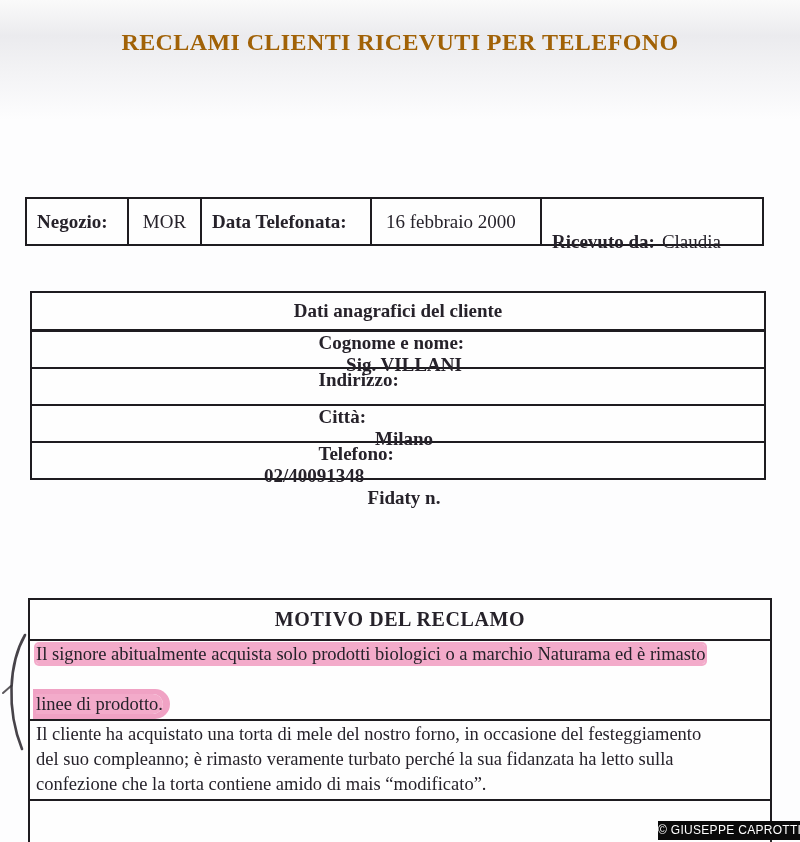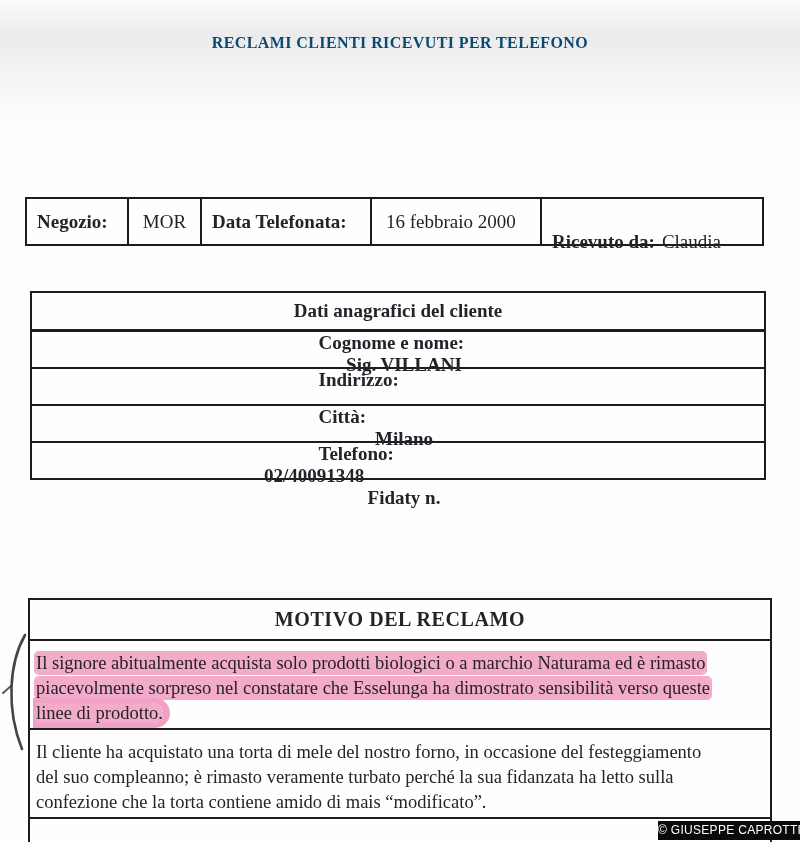--- a/index.html
+++ b/index.html
@@ -9,22 +9,22 @@
     font-family:"Liberation Serif", serif;
     color:#26222a;
   }
   .scan-top-shade{
     position:absolute;top:0;left:0;width:100%;height:120px;
     background:linear-gradient(180deg,#fafafa 0%,#ebebee 30%,#f3f3f5 60%,rgba(253,253,254,0) 100%);
     pointer-events:none;
   }
   .doc-title{
     position:absolute;top:31px;left:0;width:100%;
-    text-align:center;font-weight:bold;font-size:16px;line-height:23px;
-    letter-spacing:.4px;color:#0c4a6e;
+    text-align:center;font-weight:bold;font-size:24px;line-height:23px;
+    letter-spacing:.4px;color:#a16207;
   }
   
   .info-table{
     position:absolute;left:25px;top:197px;width:739px;height:49px;
     border:2px solid #1e1c20;box-sizing:border-box;display:flex;
     background:#fefefe;
   }
   .info-cell{
     border-right:2px solid #1e1c20;box-sizing:border-box;
     display:flex;align-items:center;padding:0 10px;font-size:19px;white-space:nowrap;
@@ -57,21 +57,21 @@
   .motivo-table{
     position:absolute;left:28px;top:598px;width:744px;
     border:2.5px solid #1e1c20;box-sizing:border-box;background:#fefefe;
   }
   .motivo-header{
     height:39px;border-bottom:2.5px solid #1e1c20;
     text-align:center;font-weight:bold;font-size:20px;line-height:39px;letter-spacing:.6px;
   }
   .motivo-row{
     border-bottom:2px solid #1e1c20;
-    padding:10px 6px 2px 6px;font-size:18.5px;line-height:25px;white-space:nowrap;
+    padding:1px 6px 2px 6px;font-size:18.5px;line-height:25px;white-space:nowrap;
   }
   .motivo-row:last-child{border-bottom:none;padding:4px 6px;margin-top:48px;}
   .hl{
     background:#f3abca;
     box-shadow:0 0 0 2px #f3abca;
     border-radius:3px;
   }
   .hl-end{
     box-shadow:2px 0 0 5px #f0a2c4;
     border-radius:0 10px 10px 0;
@@ -135,21 +135,21 @@
       <span class="ana-label">Telefono:</span>
       <span class="ana-value w-fixed">02/40091348</span>
       <span class="ana-value">Fidaty n.</span>
     </div>
   </div>
 
   <div class="motivo-table">
     <div class="motivo-header">MOTIVO DEL RECLAMO</div>
     <div class="motivo-row">
       <span class="hl">Il signore abitualmente acquista solo prodotti biologici o a marchio Naturama ed è rimasto</span><br>
-      <span class="hl">piacevolmente sorpreso nel constatare che Esselunga ha dimostrato sensibilità verso queste</span><br>
+      <br>
       <span class="hl hl-end">linee di prodotto.</span>
     </div>
     <div class="motivo-row">
       <span>Il cliente ha acquistato una torta di mele del nostro forno, in occasione del festeggiamento</span><br>
       <span>del suo compleanno; è rimasto veramente turbato perché la sua fidanzata ha letto sulla</span><br>
       <span>confezione che la torta contiene amido di mais “modificato”.</span>
     </div>
     <div class="motivo-row">
       <span>Attende delle spiegazioni.</span>
     </div>

